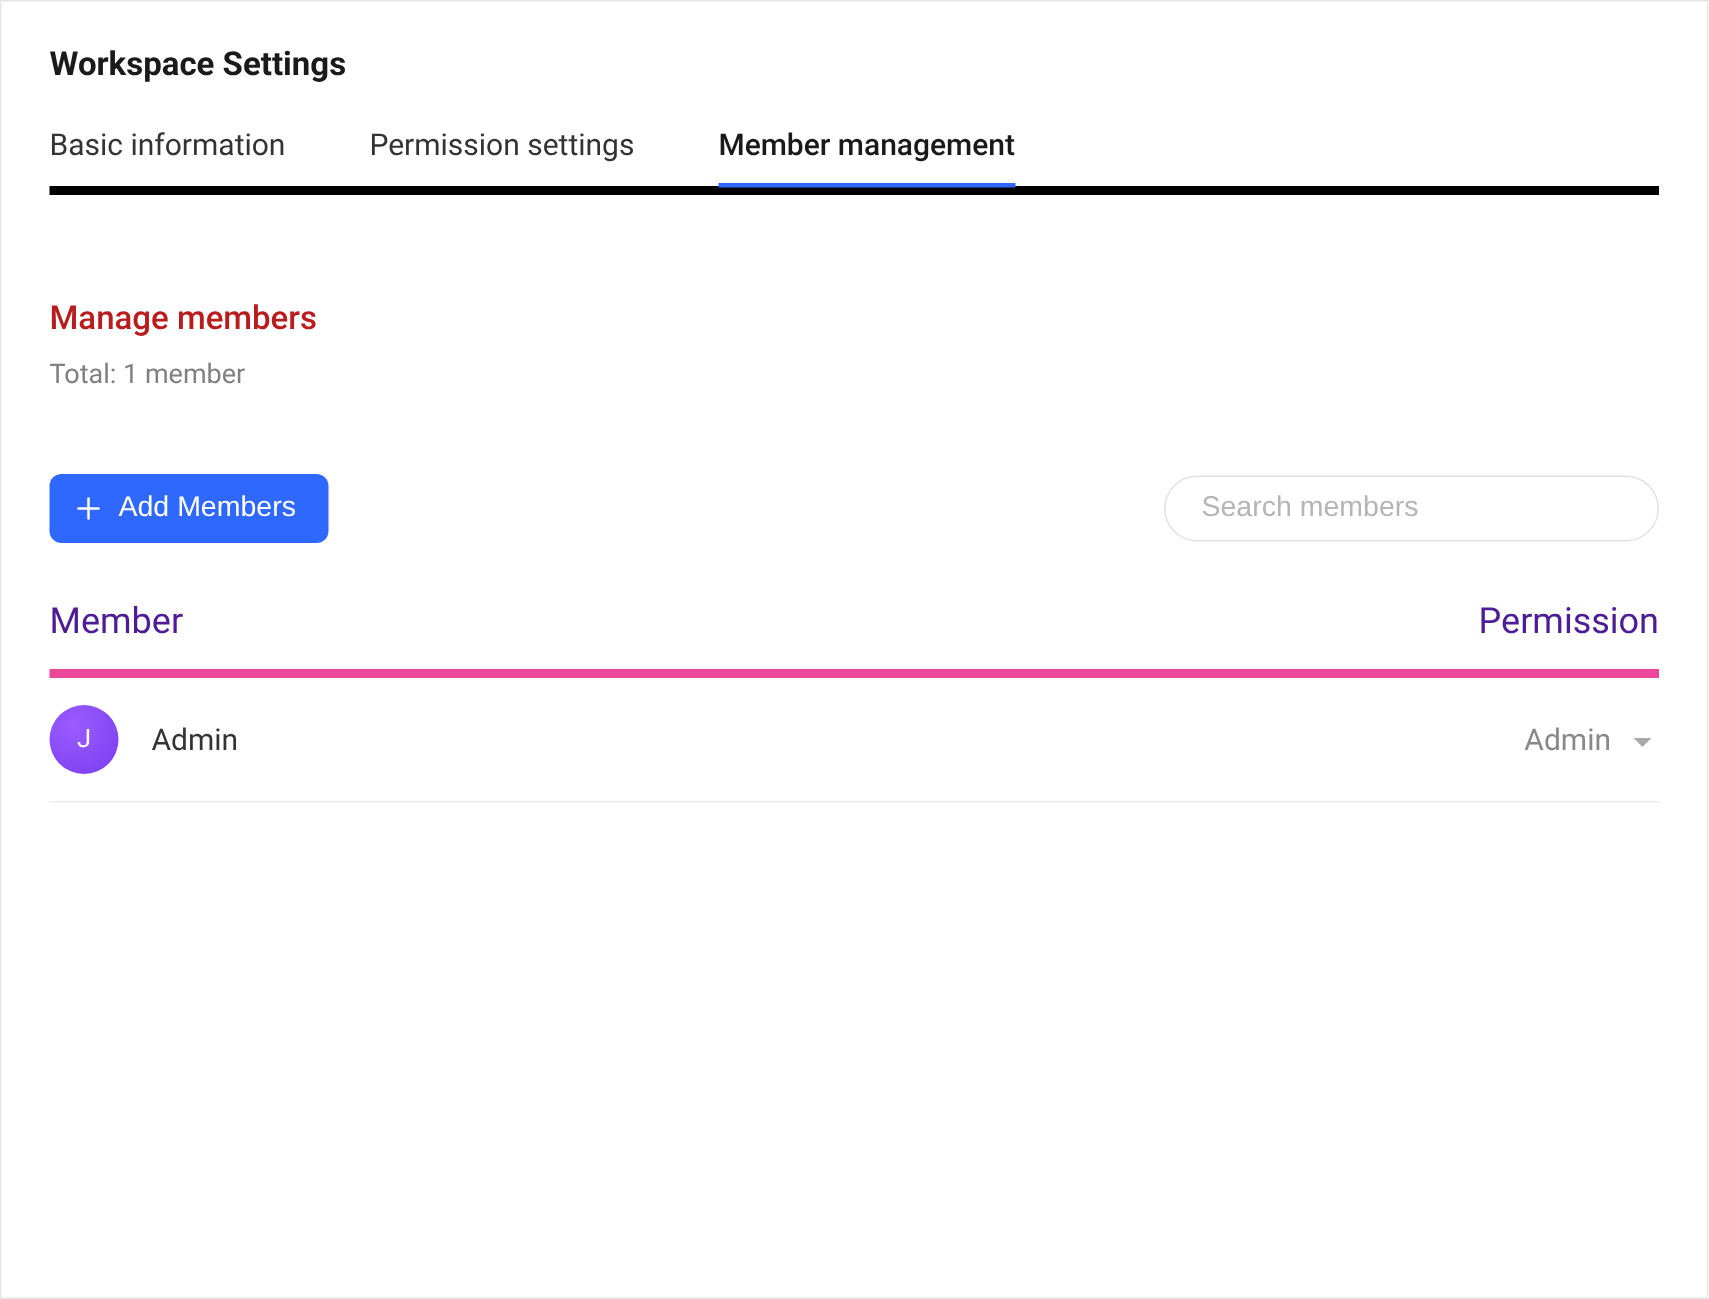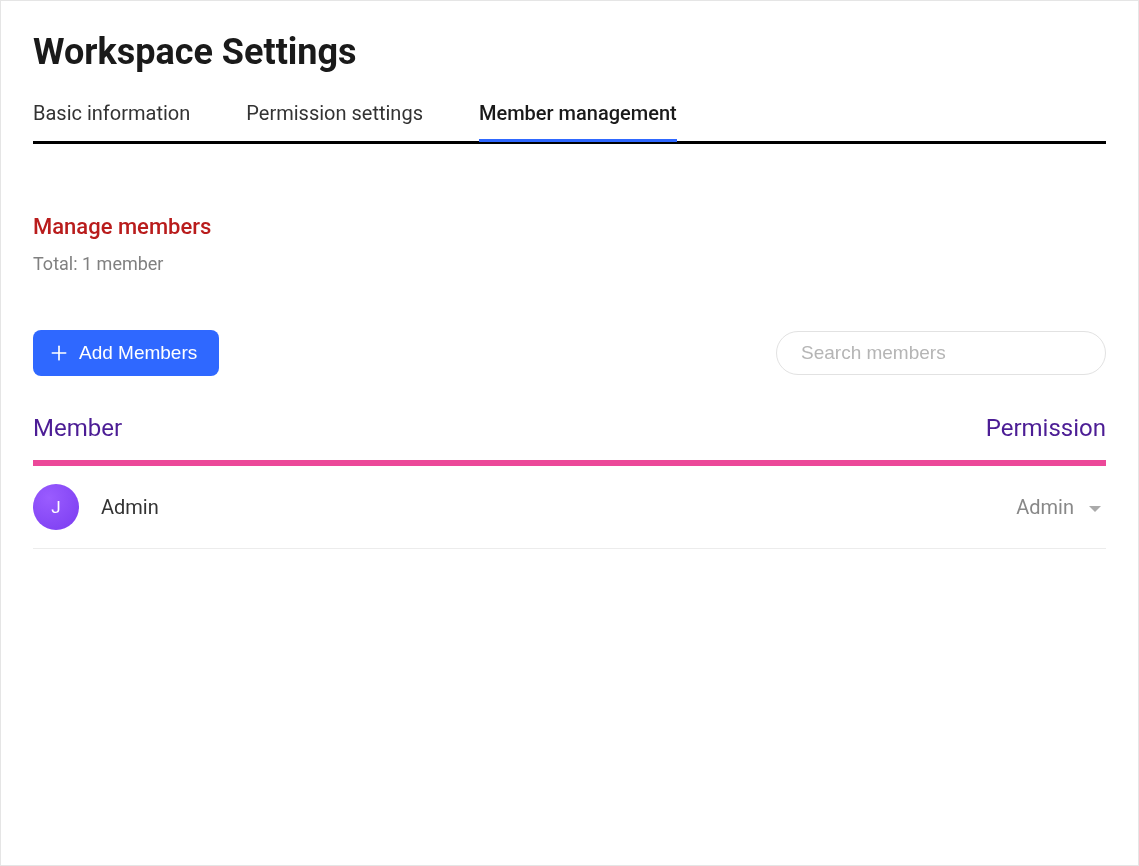--- a/index.html
+++ b/index.html
@@ -13,29 +13,29 @@
       color: #222;
     }
     .container {
       width: 1139px;
       height: 866px;
       border: 1px solid #e5e5e5;
       padding: 30px 32px;
       background: #fff;
     }
     .page-title {
-      font-size: 36px;
+      font-size: 22px;
       font-weight: 700;
       color: #1a1a1a;
       margin-bottom: 28px;
     }
     .tabs {
       display: flex;
       gap: 56px;
-      border-bottom: 3px solid #000000;
+      border-bottom: 6px solid #000000;
     }
     .tab {
       font-size: 20px;
       color: #333;
       padding-bottom: 16px;
       cursor: pointer;
       position: relative;
     }
     .tab.active {
       color: #1a1a1a;

